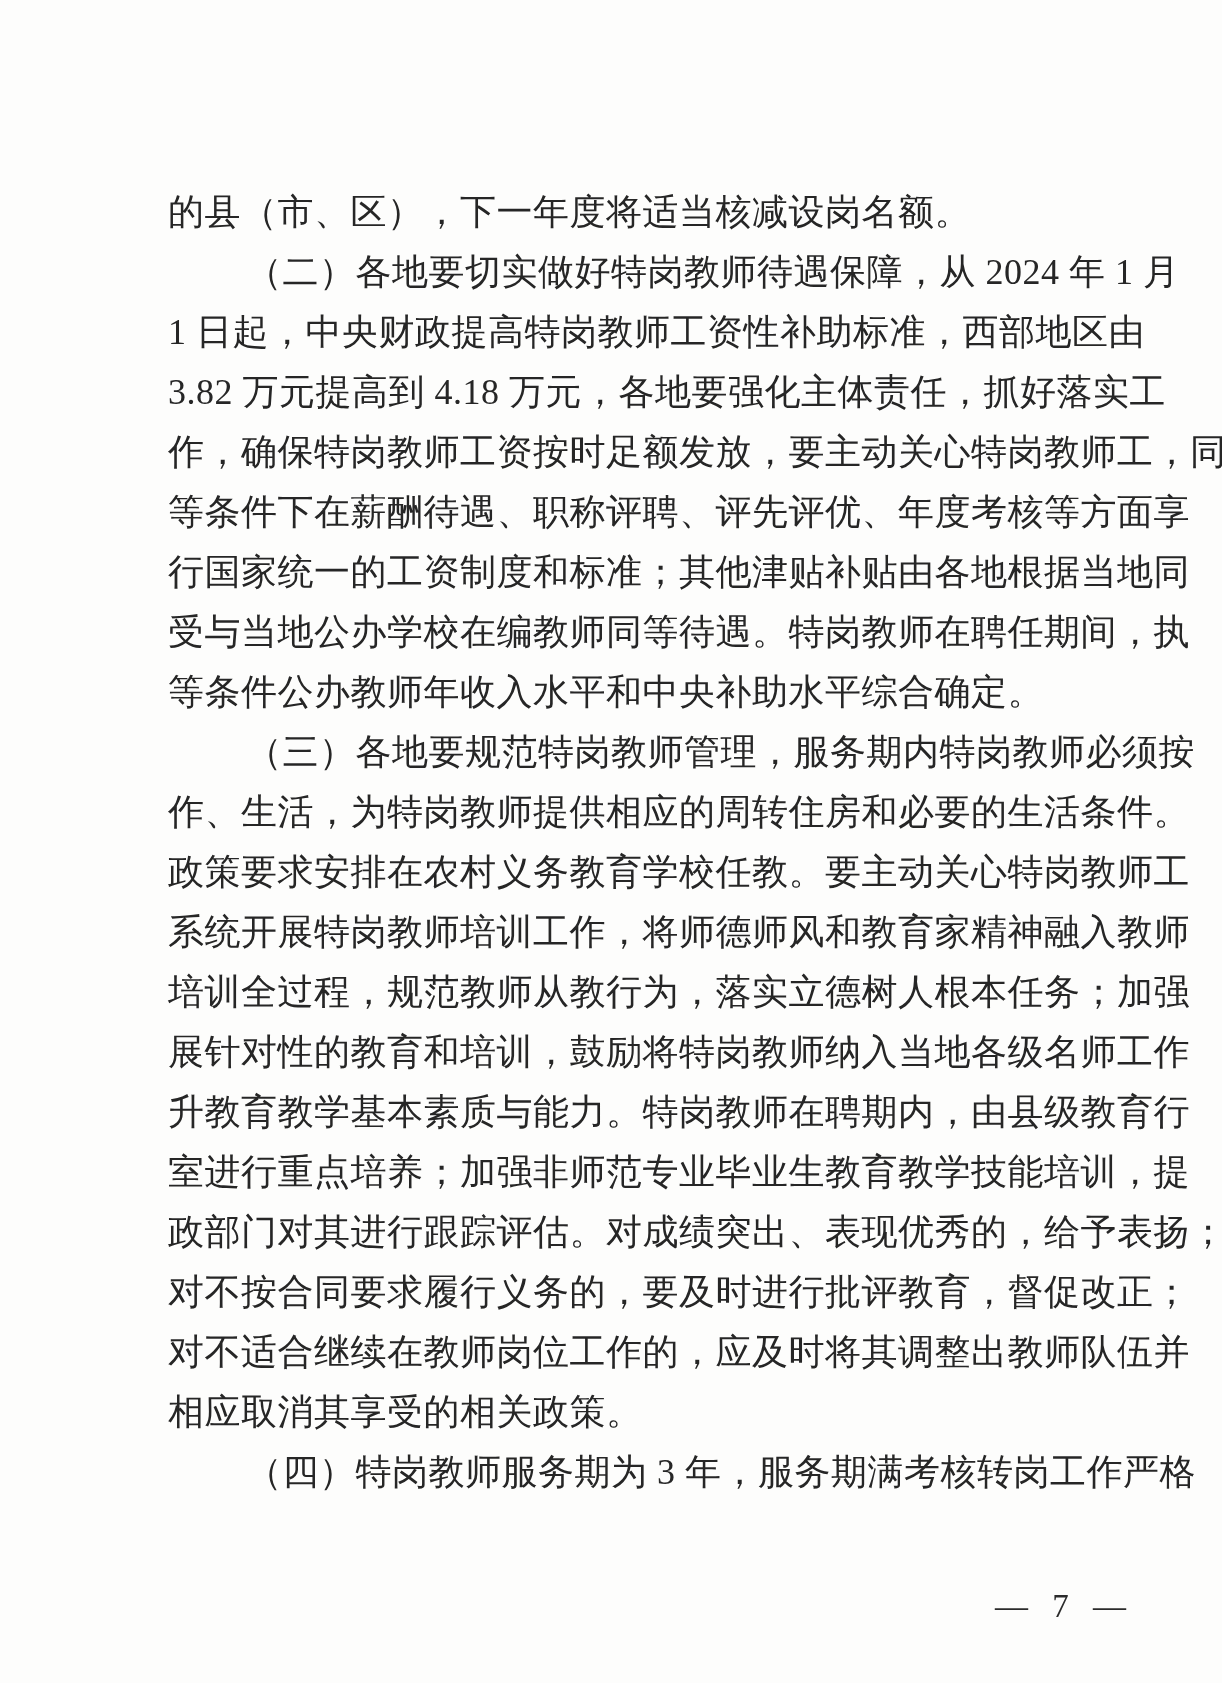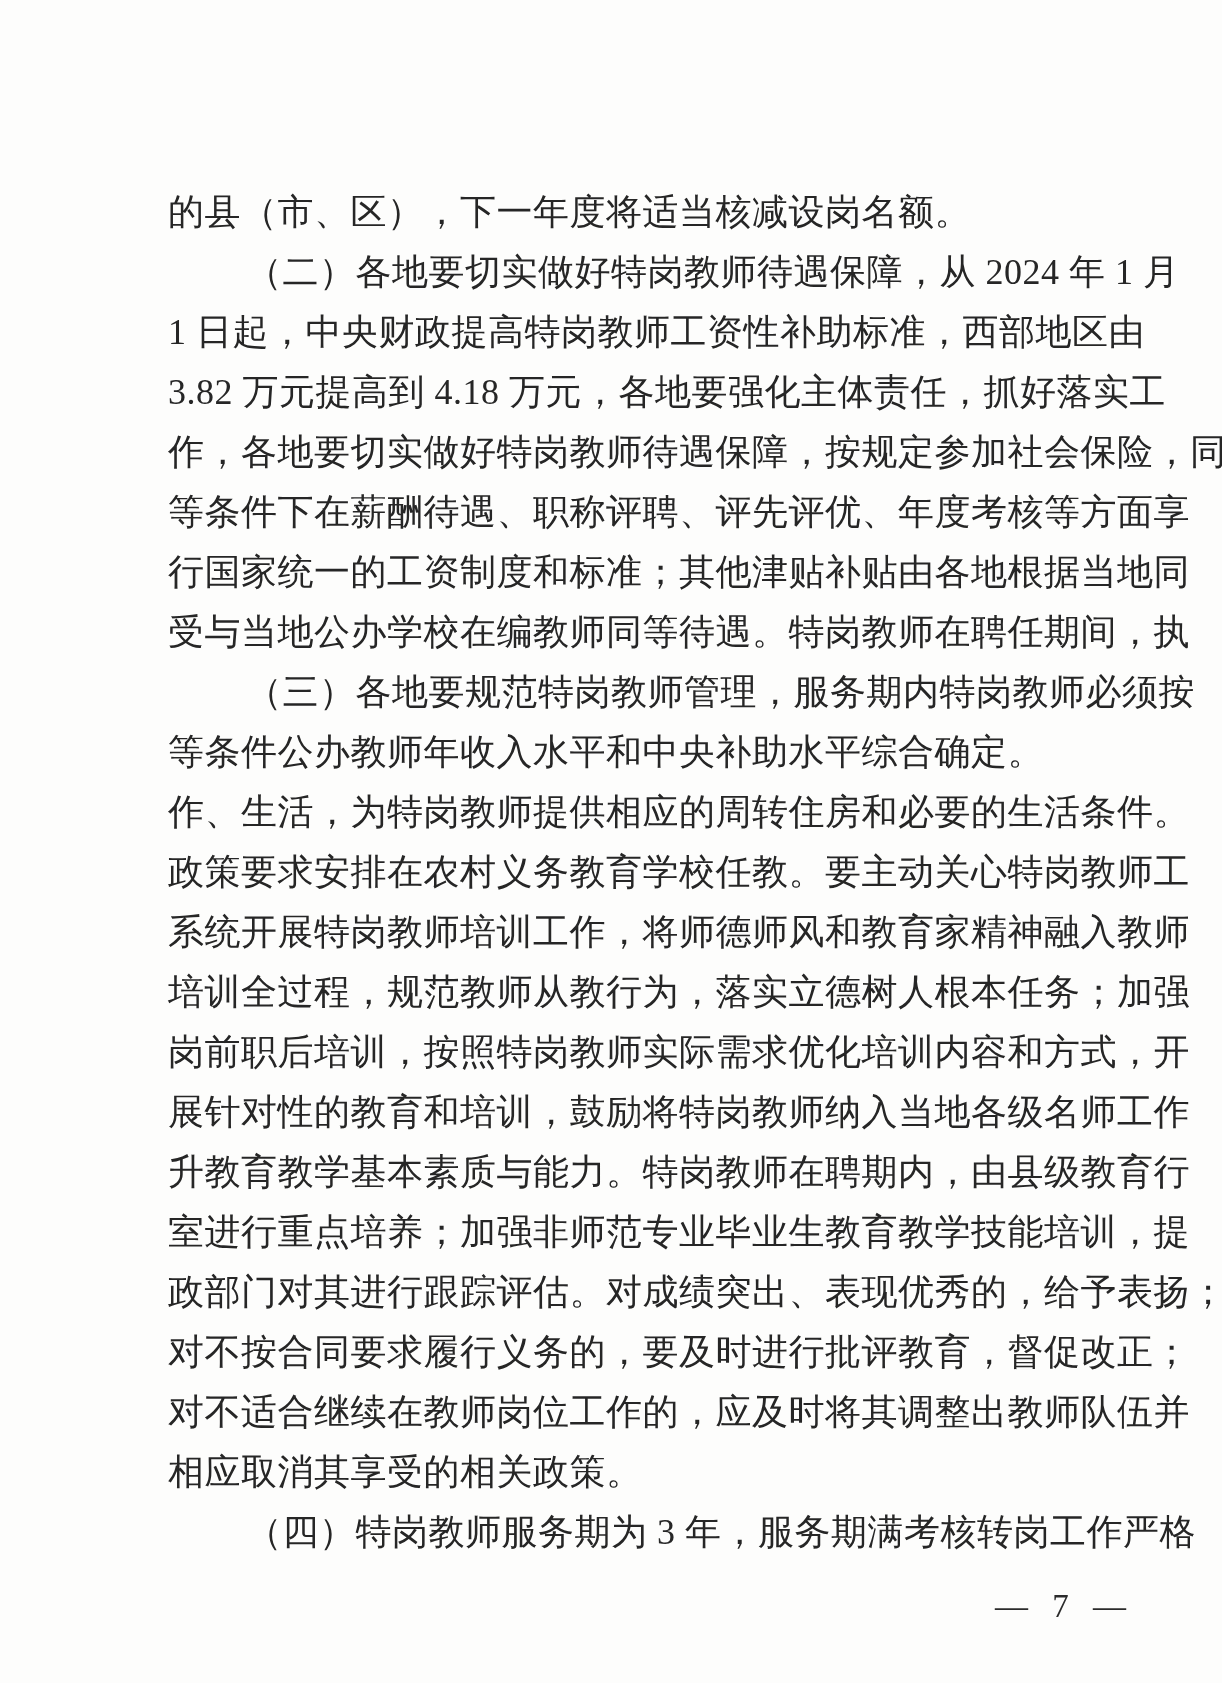--- a/index.html
+++ b/index.html
@@ -45,31 +45,30 @@
 </style>
 </head>
 <body>
 
 <div class="page">
   <div class="content">
     <div class="line">的县（市、区），下一年度将适当核减设岗名额。</div>
     <div class="line indent">（二）各地要切实做好特岗教师待遇保障，从 2024 年 1 月</div>
     <div class="line">1 日起，中央财政提高特岗教师工资性补助标准，西部地区由</div>
     <div class="line">3.82 万元提高到 4.18 万元，各地要强化主体责任，抓好落实工</div>
-    <div class="line">作，各地要切实做好特岗教师待遇保障，按规定参加社会保险，同</div>
+    <div class="line">作，确保特岗教师工资按时足额发放，要主动关心特岗教师工，同</div>
     <div class="line">等条件下在薪酬待遇、职称评聘、评先评优、年度考核等方面享</div>
     <div class="line">行国家统一的工资制度和标准；其他津贴补贴由各地根据当地同</div>
     <div class="line">受与当地公办学校在编教师同等待遇。特岗教师在聘任期间，执</div>
+    <div class="line">等条件公办教师年收入水平和中央补助水平综合确定。</div>
     <div class="line indent">（三）各地要规范特岗教师管理，服务期内特岗教师必须按</div>
-    <div class="line">等条件公办教师年收入水平和中央补助水平综合确定。</div>
     <div class="line">作、生活，为特岗教师提供相应的周转住房和必要的生活条件。</div>
     <div class="line">政策要求安排在农村义务教育学校任教。要主动关心特岗教师工</div>
     <div class="line">系统开展特岗教师培训工作，将师德师风和教育家精神融入教师</div>
     <div class="line">培训全过程，规范教师从教行为，落实立德树人根本任务；加强</div>
-    <div class="line">岗前职后培训，按照特岗教师实际需求优化培训内容和方式，开</div>
     <div class="line">展针对性的教育和培训，鼓励将特岗教师纳入当地各级名师工作</div>
     <div class="line">升教育教学基本素质与能力。特岗教师在聘期内，由县级教育行</div>
     <div class="line">室进行重点培养；加强非师范专业毕业生教育教学技能培训，提</div>
     <div class="line">政部门对其进行跟踪评估。对成绩突出、表现优秀的，给予表扬；</div>
     <div class="line">对不按合同要求履行义务的，要及时进行批评教育，督促改正；</div>
     <div class="line">对不适合继续在教师岗位工作的，应及时将其调整出教师队伍并</div>
     <div class="line">相应取消其享受的相关政策。</div>
     <div class="line indent">（四）特岗教师服务期为 3 年，服务期满考核转岗工作严格</div>
   </div>
   <div class="page-number">— 7 —</div>

